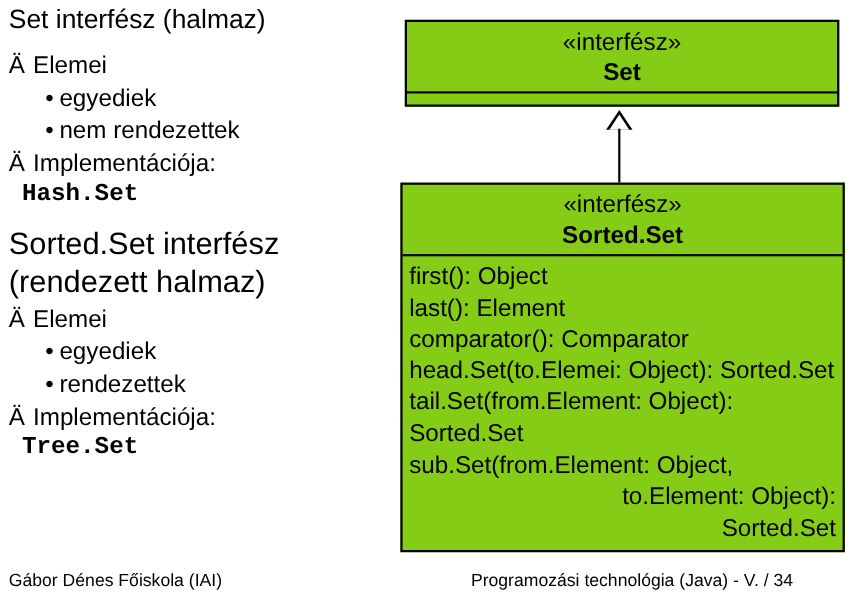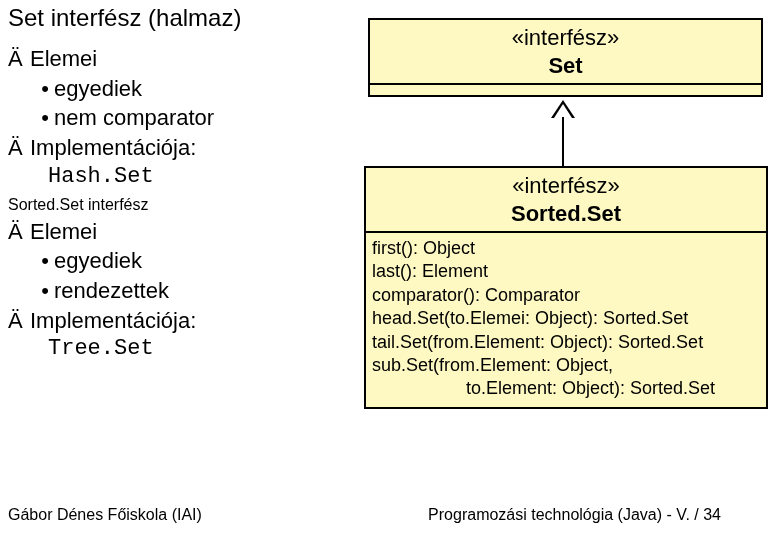--- a/index.html
+++ b/index.html
@@ -16,22 +16,22 @@
     position: absolute;
     left: 8px;
     top: 4px;
     width: 300px;
   }
   .title {
     font-size: 24px;
     margin-bottom: 12px;
   }
   .sub-title {
-    font-size: 16px;
-    margin-top: 4px;
+    font-size: 28px;
+    margin-top: 14px;
     margin-bottom: 2px;
     line-height: 1.2;
   }
   .bullet-line {
     font-size: 22px;
     line-height: 1.35;
     white-space: nowrap;
   }
   .arrow-bullet {
     display: inline-block;
@@ -39,52 +39,53 @@
     font-family: "Arial Unicode MS", Arial, sans-serif;
   }
   .dot-bullet {
     display: inline-block;
     width: 18px;
     text-align: center;
     margin-left: 28px;
   }
   .mono {
     font-family: "Courier New", Courier, monospace;
-    font-weight: normal;
+    font-weight: bold;
     font-size: 22px;
-    margin-left: 40px;
+    margin-left: 12px;
     line-height: 1.3;
   }
 
   
   .uml-box {
     position: absolute;
     border: 2px solid #000;
-    background: #fef9c3;
+    background: #84cc16;
   }
   .box-set { left: 368px; top: 18px; width: 395px; }
   .box-sorted { left: 364px; top: 166px; width: 404px; }
 
   .compartment {
     border-bottom: 2px solid #000;
     padding: 4px 8px;
     text-align: center;
     font-size: 22px;
     line-height: 1.25;
   }
   .compartment.last { border-bottom: none; }
   .compartment.empty { height: 10px; }
   .methods {
     text-align: left;
-    font-size: 18px;
+    font-size: 22px;
     padding: 4px 6px 6px 6px;
     line-height: 1.3;
   }
   .method-indent {
     padding-left: 94px;
+    text-align: right;
   }
 
   
   .inh-line {
     position: absolute;
     background: #000;
   }
   .inh-vert { left: 562px; top: 117px; width: 2px; height: 49px; }
   .inh-head {
     position: absolute;
@@ -99,50 +100,51 @@
     left: 554px; top: 104px;
     width: 0; height: 0;
     border-left: 9px solid transparent;
     border-right: 9px solid transparent;
     border-bottom: 14px solid #fff;
   }
 
   
   .footer {
     position: absolute;
-    left: 0; bottom: 16px;
+    left: 0; bottom: 2px;
     width: 729px;
     font-size: 16px;
     padding: 0 8px;
   }
   .footer-left { float: left; }
   .footer-right { float: right; }
 </style>
 </head>
 <body>
 
 <div class="left-col">
   <div class="title">Set interfész (halmaz)</div>
 
   <div class="bullet-line">
     <span class="arrow-bullet">Ä</span><span>Elemei</span>
   </div>
   <div class="bullet-line">
     <span class="dot-bullet">•</span><span>egyediek</span>
   </div>
   <div class="bullet-line">
-    <span class="dot-bullet">•</span><span>nem comparator</span>
+    <span class="dot-bullet">•</span><span>nem rendezettek</span>
   </div>
   <div class="bullet-line">
     <span class="arrow-bullet">Ä</span><span>Implementációja:</span>
   </div>
   <div class="mono">Hash.Set</div>
 
   <div class="sub-title">
     <span>Sorted.Set interfész</span><br>
+    <span>(rendezett halmaz)</span>
   </div>
 
   <div class="bullet-line">
     <span class="arrow-bullet">Ä</span><span>Elemei</span>
   </div>
   <div class="bullet-line">
     <span class="dot-bullet">•</span><span>egyediek</span>
   </div>
   <div class="bullet-line">
     <span class="dot-bullet">•</span><span>rendezettek</span>

